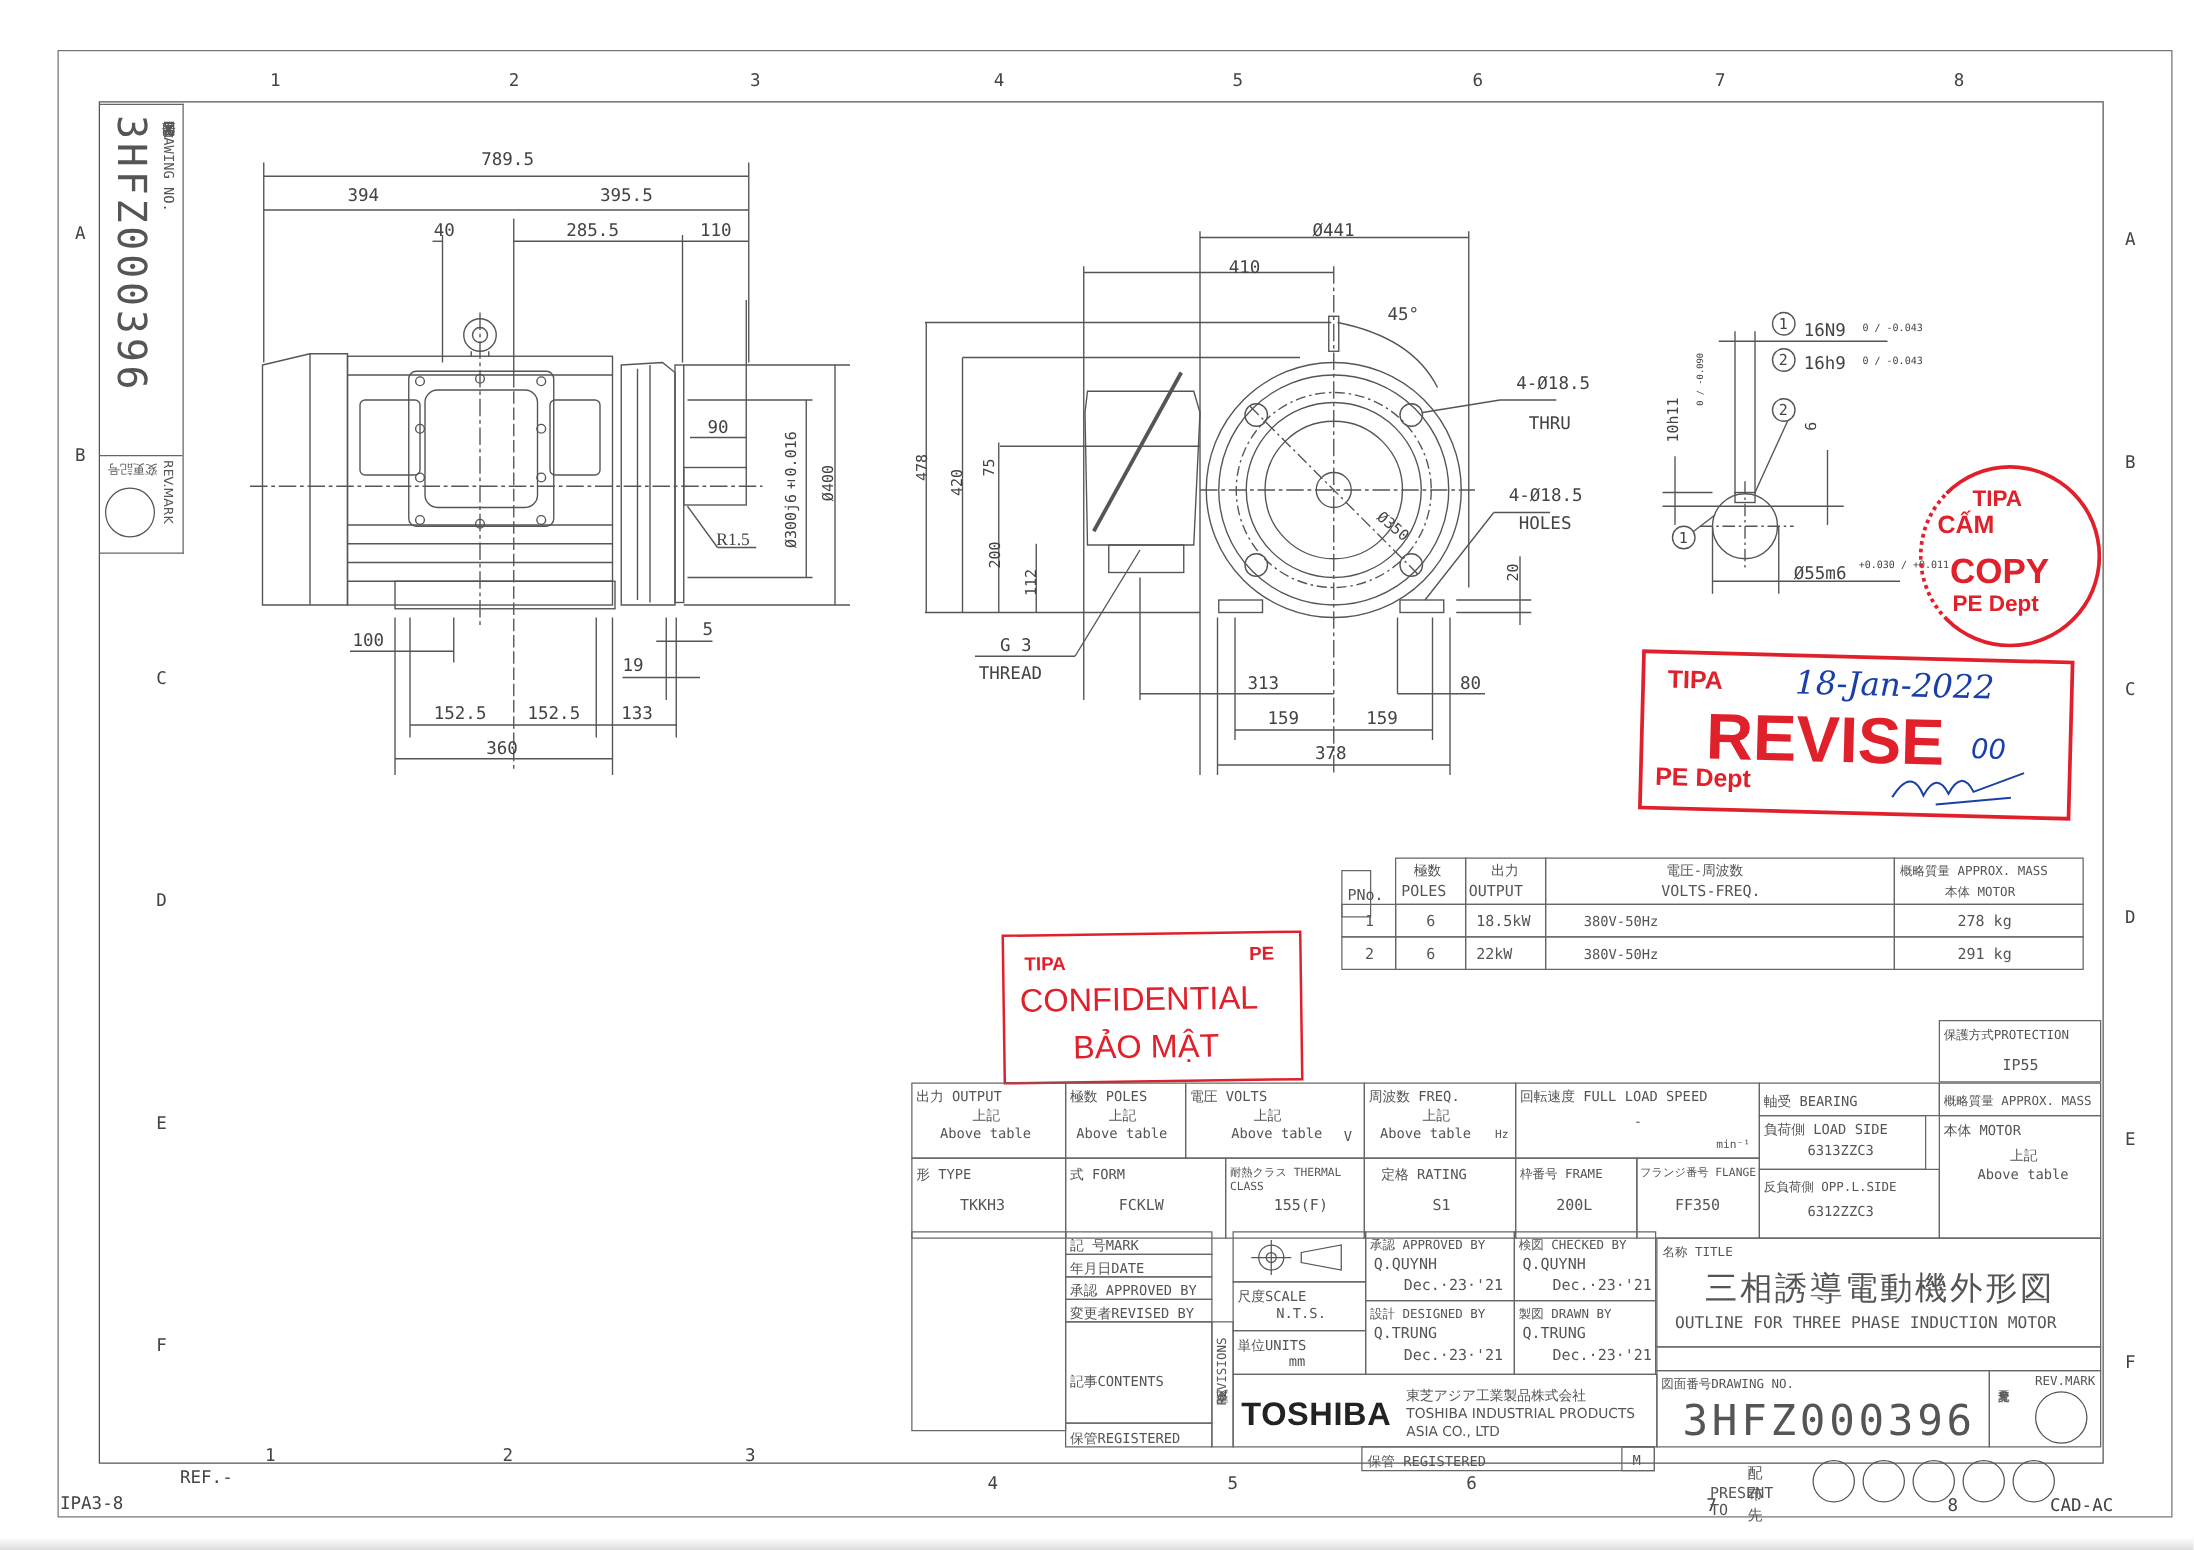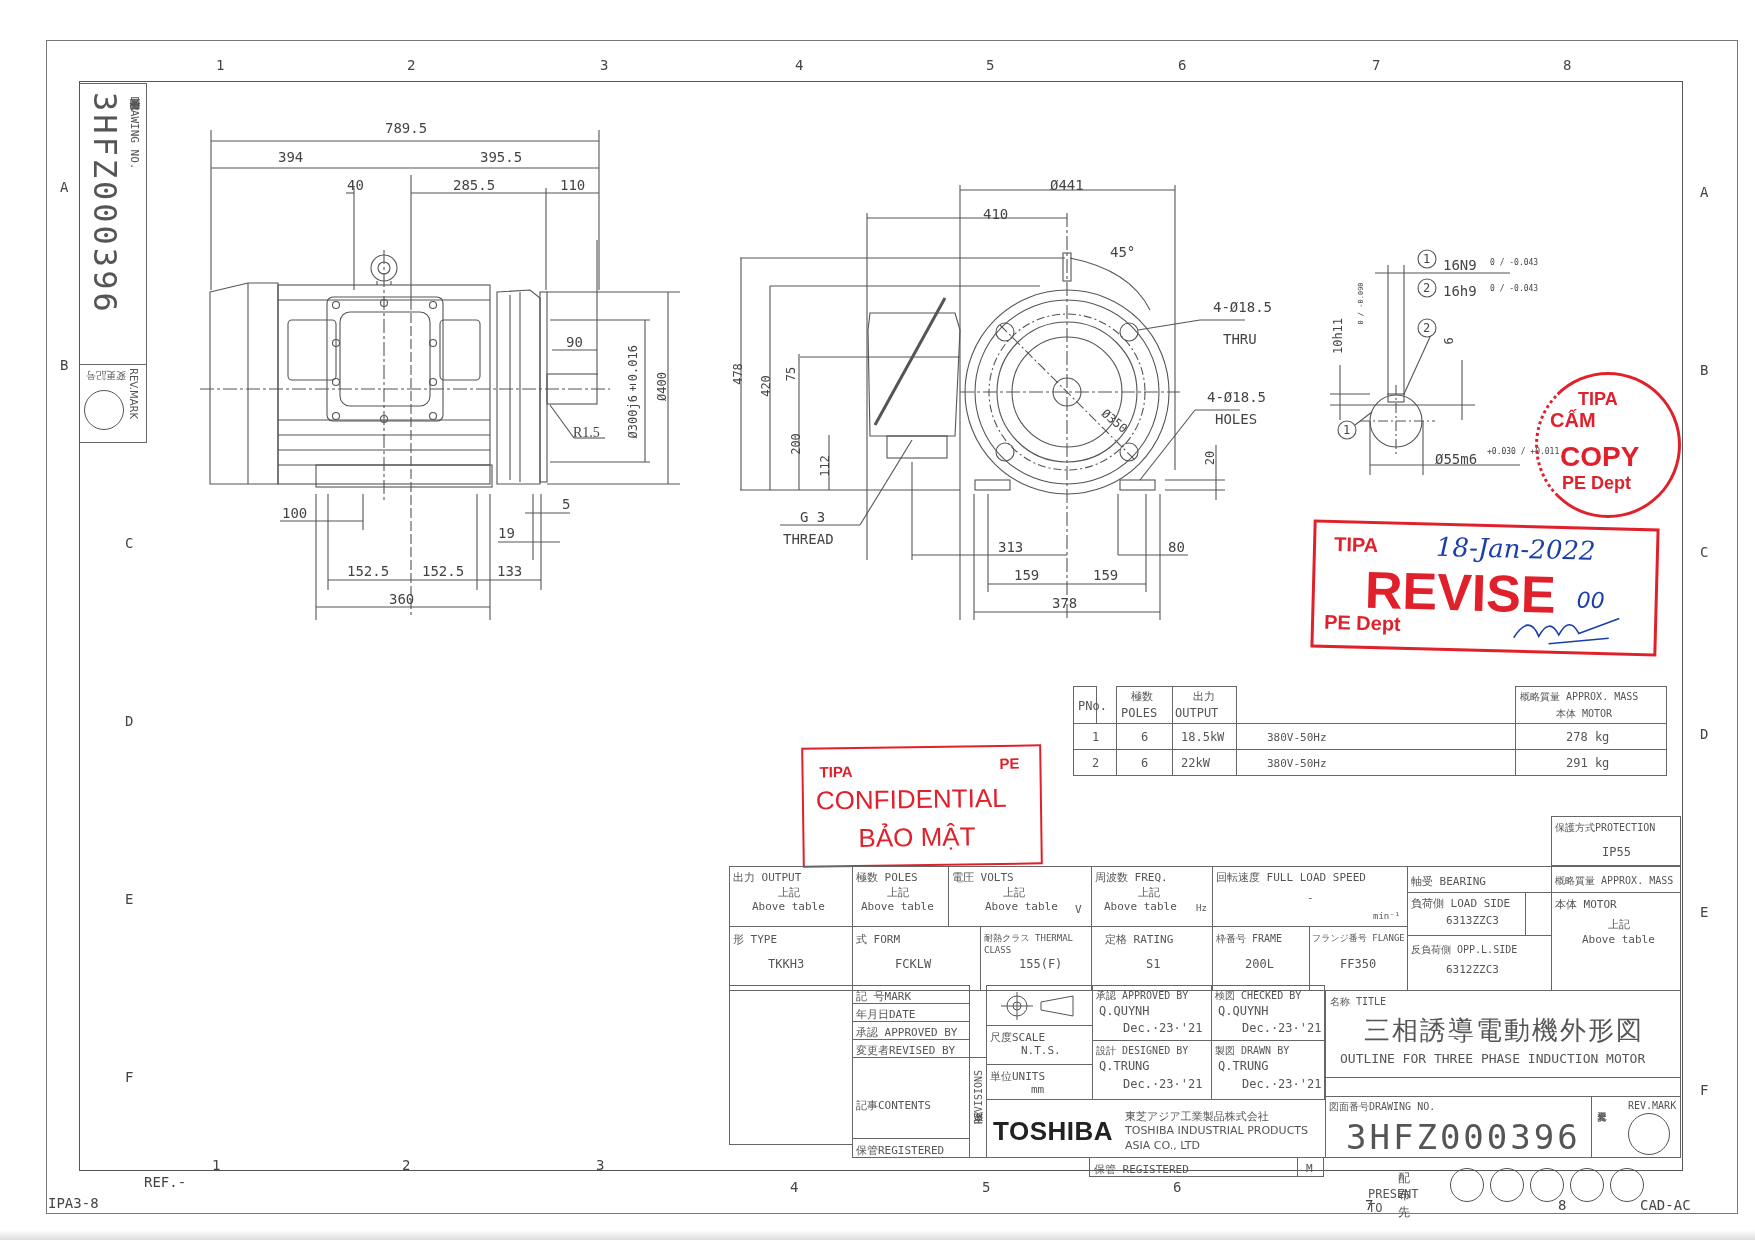--- a/index.html
+++ b/index.html
@@ -315,30 +315,34 @@
 </div>
 
 <div style="position:absolute;left:802px;top:746px;width:236px;height:116px;border:2px solid #e0212b;transform:rotate(-0.8deg);">
   <div class="stamp" style="left:16px;top:14px;font-size:15px;">TIPA</div>
   <div class="stamp" style="left:196px;top:8px;font-size:15px;">PE</div>
   <div class="stamp" style="left:12px;top:36px;font-size:26px;font-weight:normal;">CONFIDENTIAL</div>
   <div class="stamp" style="left:54px;top:74px;font-size:26px;font-weight:normal;">BẢO MẬT</div>
 </div>
 
 <div style="position:absolute;left:1073px;top:686px;width:594px;height:90px;font-family:'DejaVu Sans Mono',monospace;color:#555;">
-  <div class="cell" style="left:0;top:0;width:24px;height:38px;">
+  <div class="cell" style="left:0;top:10px;width:24px;height:38px;">
       <span class="abs small" style="left:4px;top:12px;">PNo.</span>
     </div>
   <div class="cell" style="left:43px;top:0;width:57px;height:38px;">
       <span class="abs" style="left:14px;top:2px;font-size:11px;">極数</span>
       <span class="abs small" style="left:4px;top:19px;">POLES</span>
     </div>
   <div class="cell" style="left:99px;top:0;width:65px;height:38px;">
       <span class="abs" style="left:20px;top:2px;font-size:11px;">出力</span>
       <span class="abs small" style="left:2px;top:19px;">OUTPUT</span>
+    </div>
+  <div class="cell" style="left:163px;top:0;width:280px;height:38px;">
+      <span class="abs" style="left:96px;top:2px;font-size:11px;">電圧-周波数</span>
+      <span class="abs small" style="left:92px;top:19px;">VOLTS-FREQ.</span>
     </div>
   <div class="cell" style="left:442px;top:0;width:152px;height:38px;">
       <span class="abs" style="left:4px;top:3px;font-size:10px;">概略質量 APPROX. MASS</span>
       <span class="abs" style="left:40px;top:20px;font-size:10px;">本体 MOTOR</span>
     </div>
 
   <div>
     <div class="cell" style="left:0;top:37px;width:44px;height:27px;">
         <span class="abs small" style="left:18px;top:6px;">1</span>
       </div>
@@ -404,21 +408,21 @@
     <span class="abs" style="left:104px;top:36px;font-size:9px;">Hz</span>
   </div>
   <div class="cell" style="left:1212px;top:866px;width:196px;height:61px;">
     <span class="abs" style="left:3px;top:3px;">回転速度 FULL LOAD SPEED</span>
     <span class="abs" style="left:94px;top:24px;">-</span>
     <span class="abs" style="left:160px;top:44px;font-size:9px;">min⁻¹</span>
   </div>
   <div class="cell" style="left:1407px;top:866px;width:145px;height:27px;">
     <span class="abs" style="left:3px;top:7px;">軸受 BEARING</span>
   </div>
-  <div class="cell" style="left:1407px;top:892px;width:119px;height:44px;">
+  <div class="cell" style="left:1407px;top:892px;width:134px;height:44px;">
     <span class="abs" style="left:3px;top:3px;">負荷側 LOAD SIDE</span>
     <span class="abs" style="left:38px;top:21px;">6313ZZC3</span>
   </div>
   <div class="cell" style="left:1407px;top:935px;width:145px;height:56px;">
     <span class="abs" style="left:3px;top:7px;font-size:10px;">反負荷側 OPP.L.SIDE</span>
     <span class="abs" style="left:38px;top:27px;">6312ZZC3</span>
   </div>
   <div class="cell" style="left:1551px;top:866px;width:130px;height:27px;">
     <span class="abs" style="left:3px;top:7px;font-size:10px;">概略質量 APPROX. MASS</span>
   </div>

